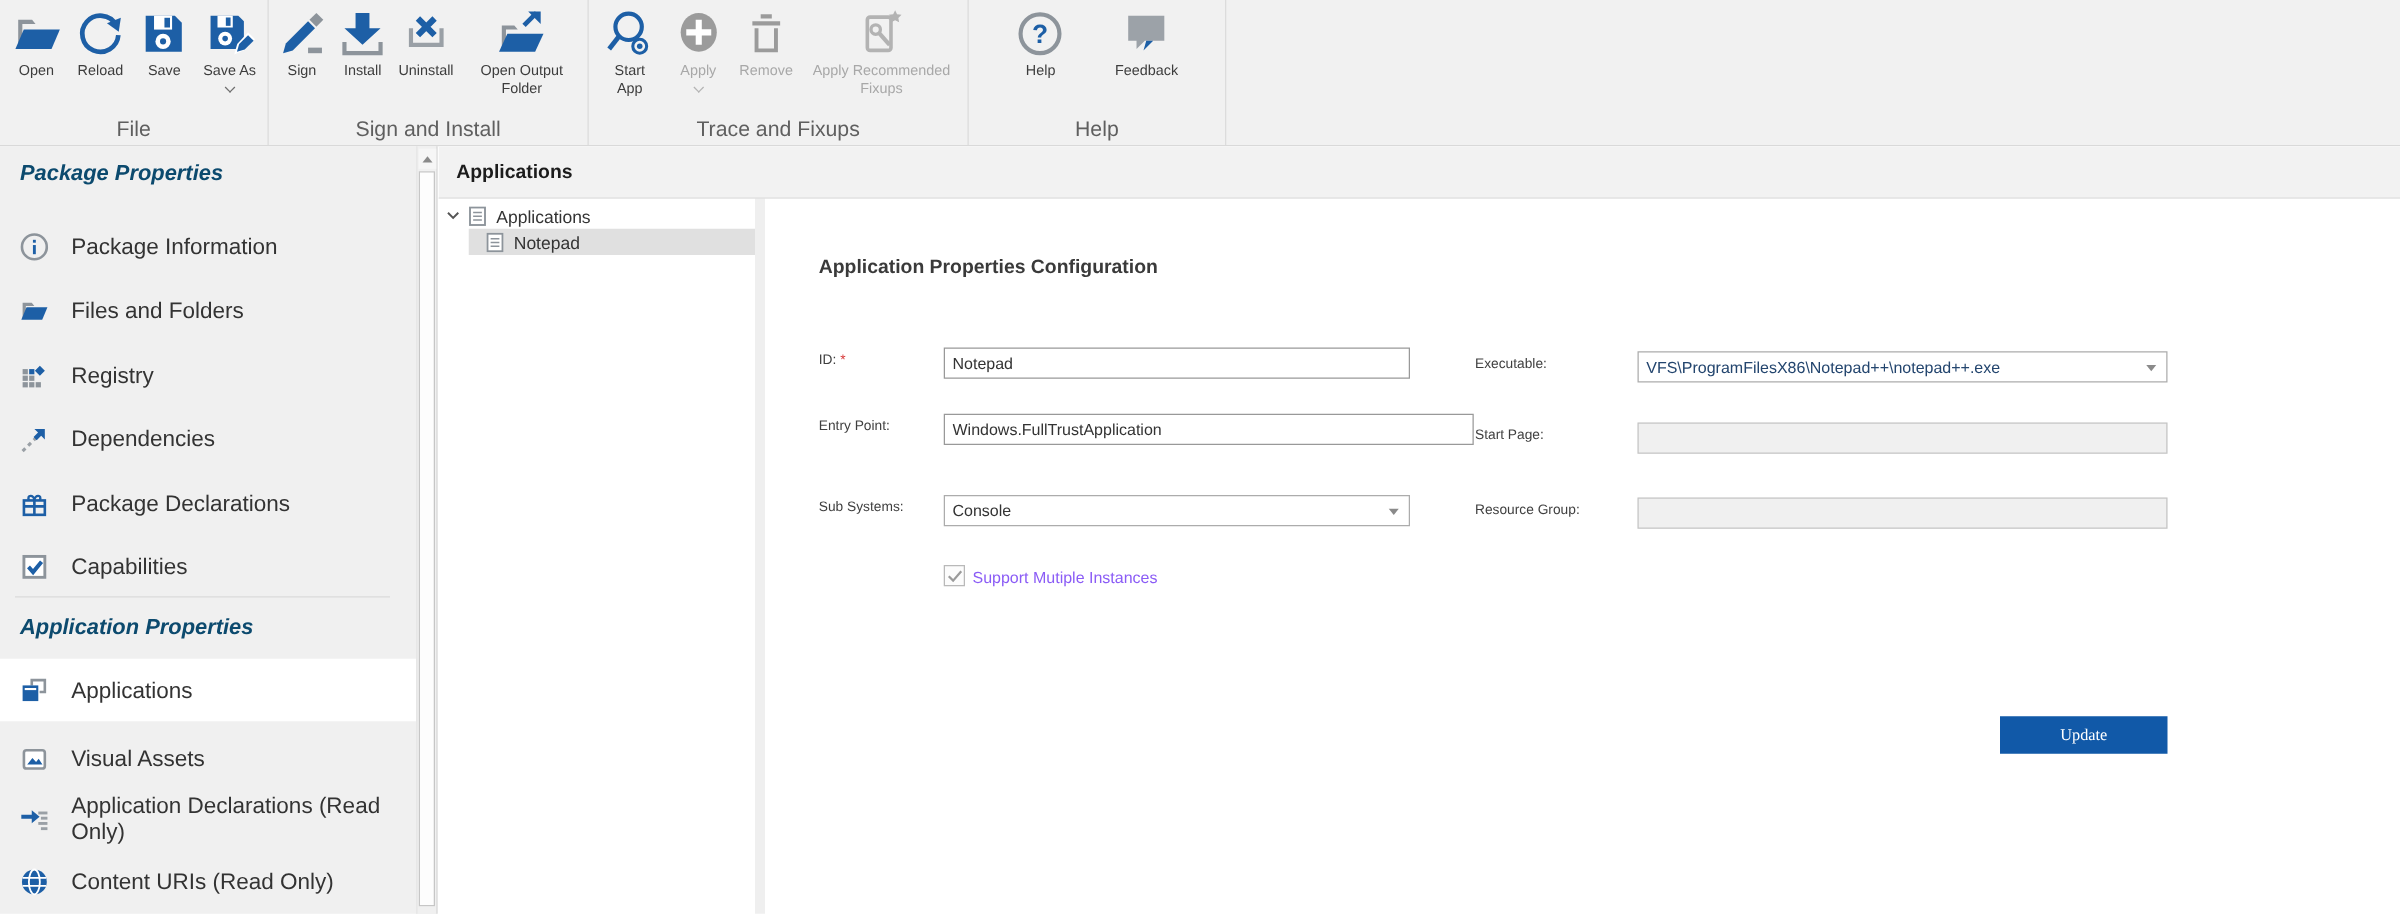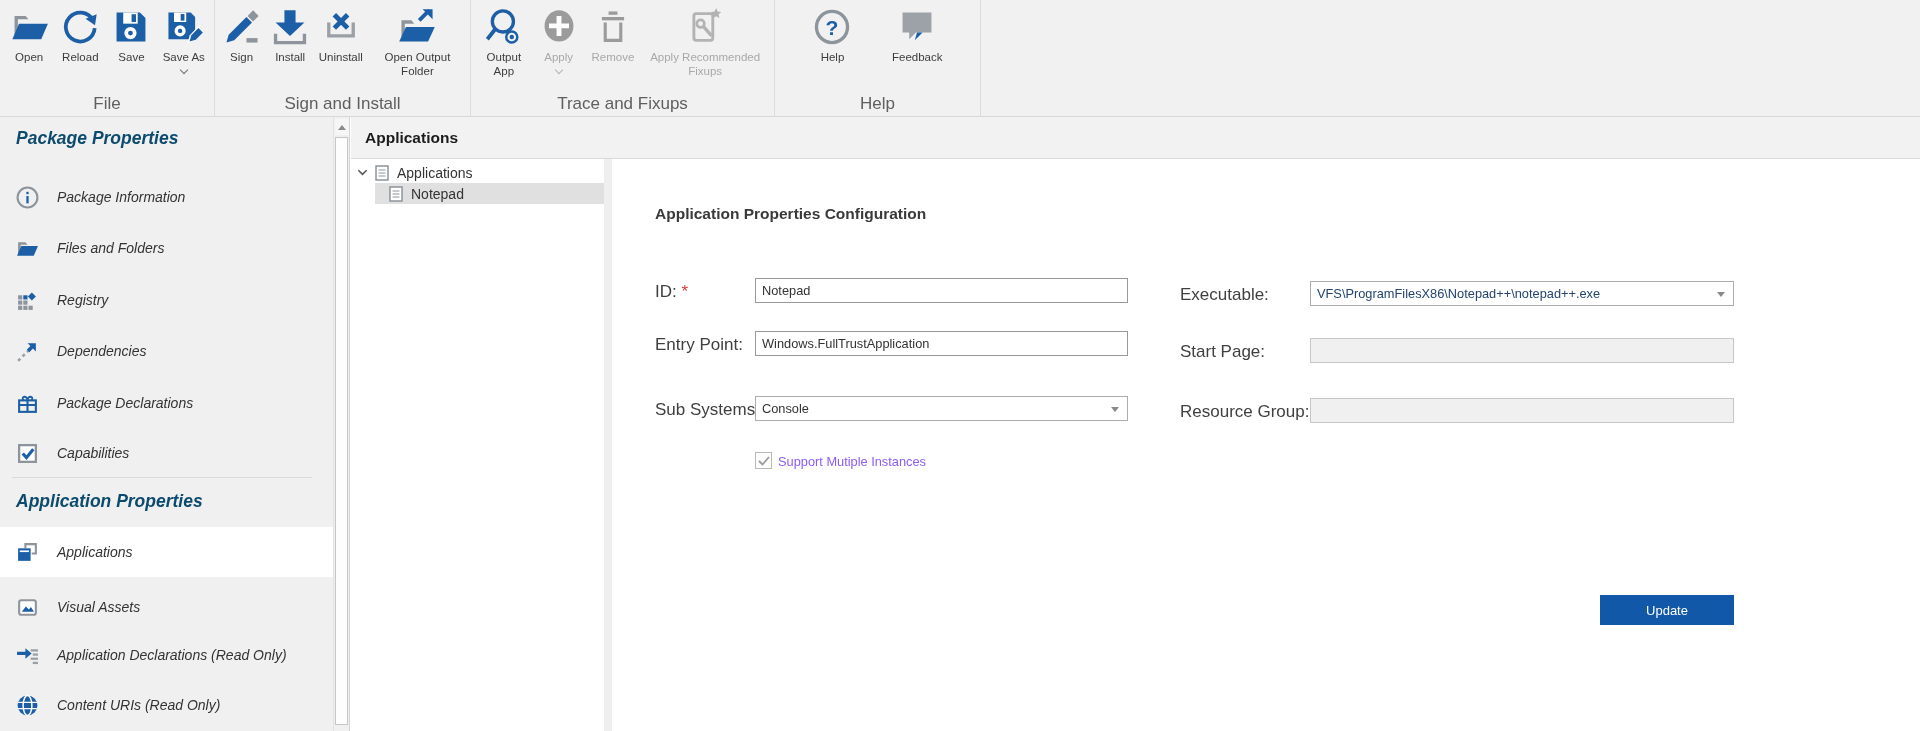--- a/index.html
+++ b/index.html
@@ -24,21 +24,21 @@
               font-size:17px; color:#5f5f5f; }
 
   
   .sidebar { position:absolute; top:117px; left:0; width:350px; height:614px;
              background:#f0f0f0; border-right:1px solid #d4d4d4; }
   .sb-head { position:absolute; left:16px; font-size:17.5px; font-weight:bold; color:#0c4a6e;font-style:italic; }
   .sb-item { position:absolute; left:0; width:334px; height:50px; display:flex; align-items:center;
              padding-left:16px; cursor:pointer; }
   .sb-item.selected { background:#ffffff; }
   .sb-item .sicon { width:23px; height:23px; flex:0 0 23px; }
-  .sb-item .slabel { margin-left:18px; font-size:14px; color:#333;font-style:italic; }
+  .sb-item .slabel { margin-left:18px; font-size:18px; color:#333; }
   .sb-divider { position:absolute; left:12px; width:300px; border-top:1px solid #dadada; }
   .sb-scroll { position:absolute; top:0; right:0; width:16px; height:100%;
                background:#f0f0f0; border-left:1px solid #e3e3e3; }
   .sb-up { position:absolute; top:2px; left:1px; width:14px; height:16px; background:#f6f6f6;
            display:flex; align-items:center; justify-content:center; cursor:pointer; }
   .sb-up:after { content:""; width:0; height:0; border-left:4px solid transparent;
                  border-right:4px solid transparent; border-bottom:5px solid #8a8a8a; }
   .sb-thumb { position:absolute; top:20px; left:1px; width:13px; height:588px;
               background:#fdfdfd; border:1px solid #c6c6c6; cursor:pointer; }
 
@@ -49,38 +49,38 @@
   .tree { position:absolute; top:42px; left:0; width:253px; bottom:0; background:#fff; }
   .splitter { position:absolute; top:42px; left:253px; width:8px; bottom:0; background:#efefef; cursor:col-resize; }
   .trow { position:absolute; height:21px; display:flex; align-items:center; font-size:14px; color:#333; cursor:pointer; }
   .trow-root { top:3px; left:6px; }
   .trow-child { top:24px; left:24px; width:229px; background:#e0e0e0; }
   .t-chev { width:11px; height:11px; margin-right:7px; }
   .t-doc { width:14px; height:16px; margin-right:8px; }
 
   .form { position:absolute; top:42px; left:261px; right:0; bottom:0; background:#fff; }
   .f-heading { position:absolute; left:43px; top:46px; font-size:15.5px; font-weight:bold; color:#3a3a3a; }
-  .f-label { position:absolute; font-size:17px; color:#3f3f3f; }
+  .f-label { position:absolute; font-size:11px; color:#3f3f3f; }
   .req { color:#d83b3b; }
   .f-input { position:absolute; height:25px; border:1px solid #999; background:#fff;
              font-family:"Liberation Sans",sans-serif; font-size:12.8px; color:#333; padding:0 6px; }
   .combo { position:absolute; height:25px; border:1px solid #acacac; background:#fff;
            display:flex; align-items:center; padding:0 22px 0 6px; font-size:12.8px; color:#333; cursor:pointer; }
   .combo .carr { position:absolute; right:8px; top:10px; width:0; height:0;
                  border-left:4px solid transparent; border-right:4px solid transparent;
                  border-top:5px solid #8a8a8a; }
   .combo.exec { color:#23456e; }
   .f-disabled { position:absolute; height:25px; background:#f0f0f0; border:1px solid #c6c6c6; }
   .cbx { position:absolute; width:17px; height:17px; background:#fcfcfc; border:1px solid #b9b9b9;
          display:flex; align-items:center; justify-content:center; }
   .cbx svg { width:12px; height:10px; }
   .cbx-label { position:absolute; font-size:12.8px; color:#8b5cf6; }
-  .update-btn { position:absolute; left:988px; top:436px; width:134px; height:30px;
+  .update-btn { position:absolute; left:988px; top:414px; width:134px; height:30px;
                 background:#1159a8; color:#fff; font-size:13px; border:none; cursor:pointer;
-                font-family:Liberation Sans, sans-serif; }
+                font-family:Liberation Serif, serif; }
 </style>
 </head>
 <body>
 
 <div class="ribbon">
 
   <div class="rgroup g-file">
     <div class="rrow">
       <div class="rbtn">
         <svg class="ricon" viewBox="0 0 36 36">
@@ -162,21 +162,21 @@
 
   <div class="rgroup g-trace">
     <div class="rrow">
       <div class="rbtn">
         <svg class="ricon" viewBox="0 0 36 36">
             <circle fill="none" stroke="#1d5fa6" stroke-width="3" cx="17" cy="13" r="9.5"></circle>
             <path fill="none" stroke="#1d5fa6" stroke-width="3.4" d="M10 20l-7 9"></path>
             <circle fill="none" stroke="#1d5fa6" stroke-width="2.2" cx="25" cy="27" r="5"></circle>
             <circle fill="#1d5fa6" cx="25" cy="27" r="2"></circle>
           </svg>
-        <span class="rlabel wrap-sm">Output App</span>
+        <span class="rlabel wrap-sm">Start App</span>
       </div>
       <div class="rbtn disabled">
         <svg class="ricon" viewBox="0 0 36 36">
             <ellipse fill="#9b9b9b" cx="18" cy="17" rx="13" ry="14"></ellipse>
             <path fill="#fff" d="M15.8 8h4.4v6.8H27v4.4h-6.8V26h-4.4v-6.8H9v-4.4h6.8z"></path>
           </svg>
         <span class="rlabel">Apply</span>
         <span class="chev dis"></span>
       </div>
       <div class="rbtn disabled">
@@ -362,21 +362,21 @@
     </div>
     <input class="f-input" style="left: 143px; top: 119px; width: 373px;" value="Notepad">
 
     <div class="f-label" style="left:568px; top:126px">Executable:</div>
     <div class="combo exec" style="left:698px; top:122px; width:424px">
       <span>VFS\ProgramFilesX86\Notepad++\notepad++.exe</span>
       <span class="carr"></span>
     </div>
 
     <div class="f-label" style="left:43px; top:176px">Entry Point:</div>
-    <input class="f-input" style="left: 143px; top: 172px; width: 373px;" value="Windows.FullTrustApplication">
+    <input class="f-input" style="left: 143px; top: 172px; width: 424px;" value="Windows.FullTrustApplication">
 
     <div class="f-label" style="left:568px; top:183px">Start Page:</div>
     <div class="f-disabled" style="left:698px; top:179px; width:424px"></div>
 
     <div class="f-label" style="left:43px; top:241px">Sub Systems:</div>
     <div class="combo" style="left:143px; top:237px; width:373px">
       <span>Console</span>
       <span class="carr"></span>
     </div>
 

